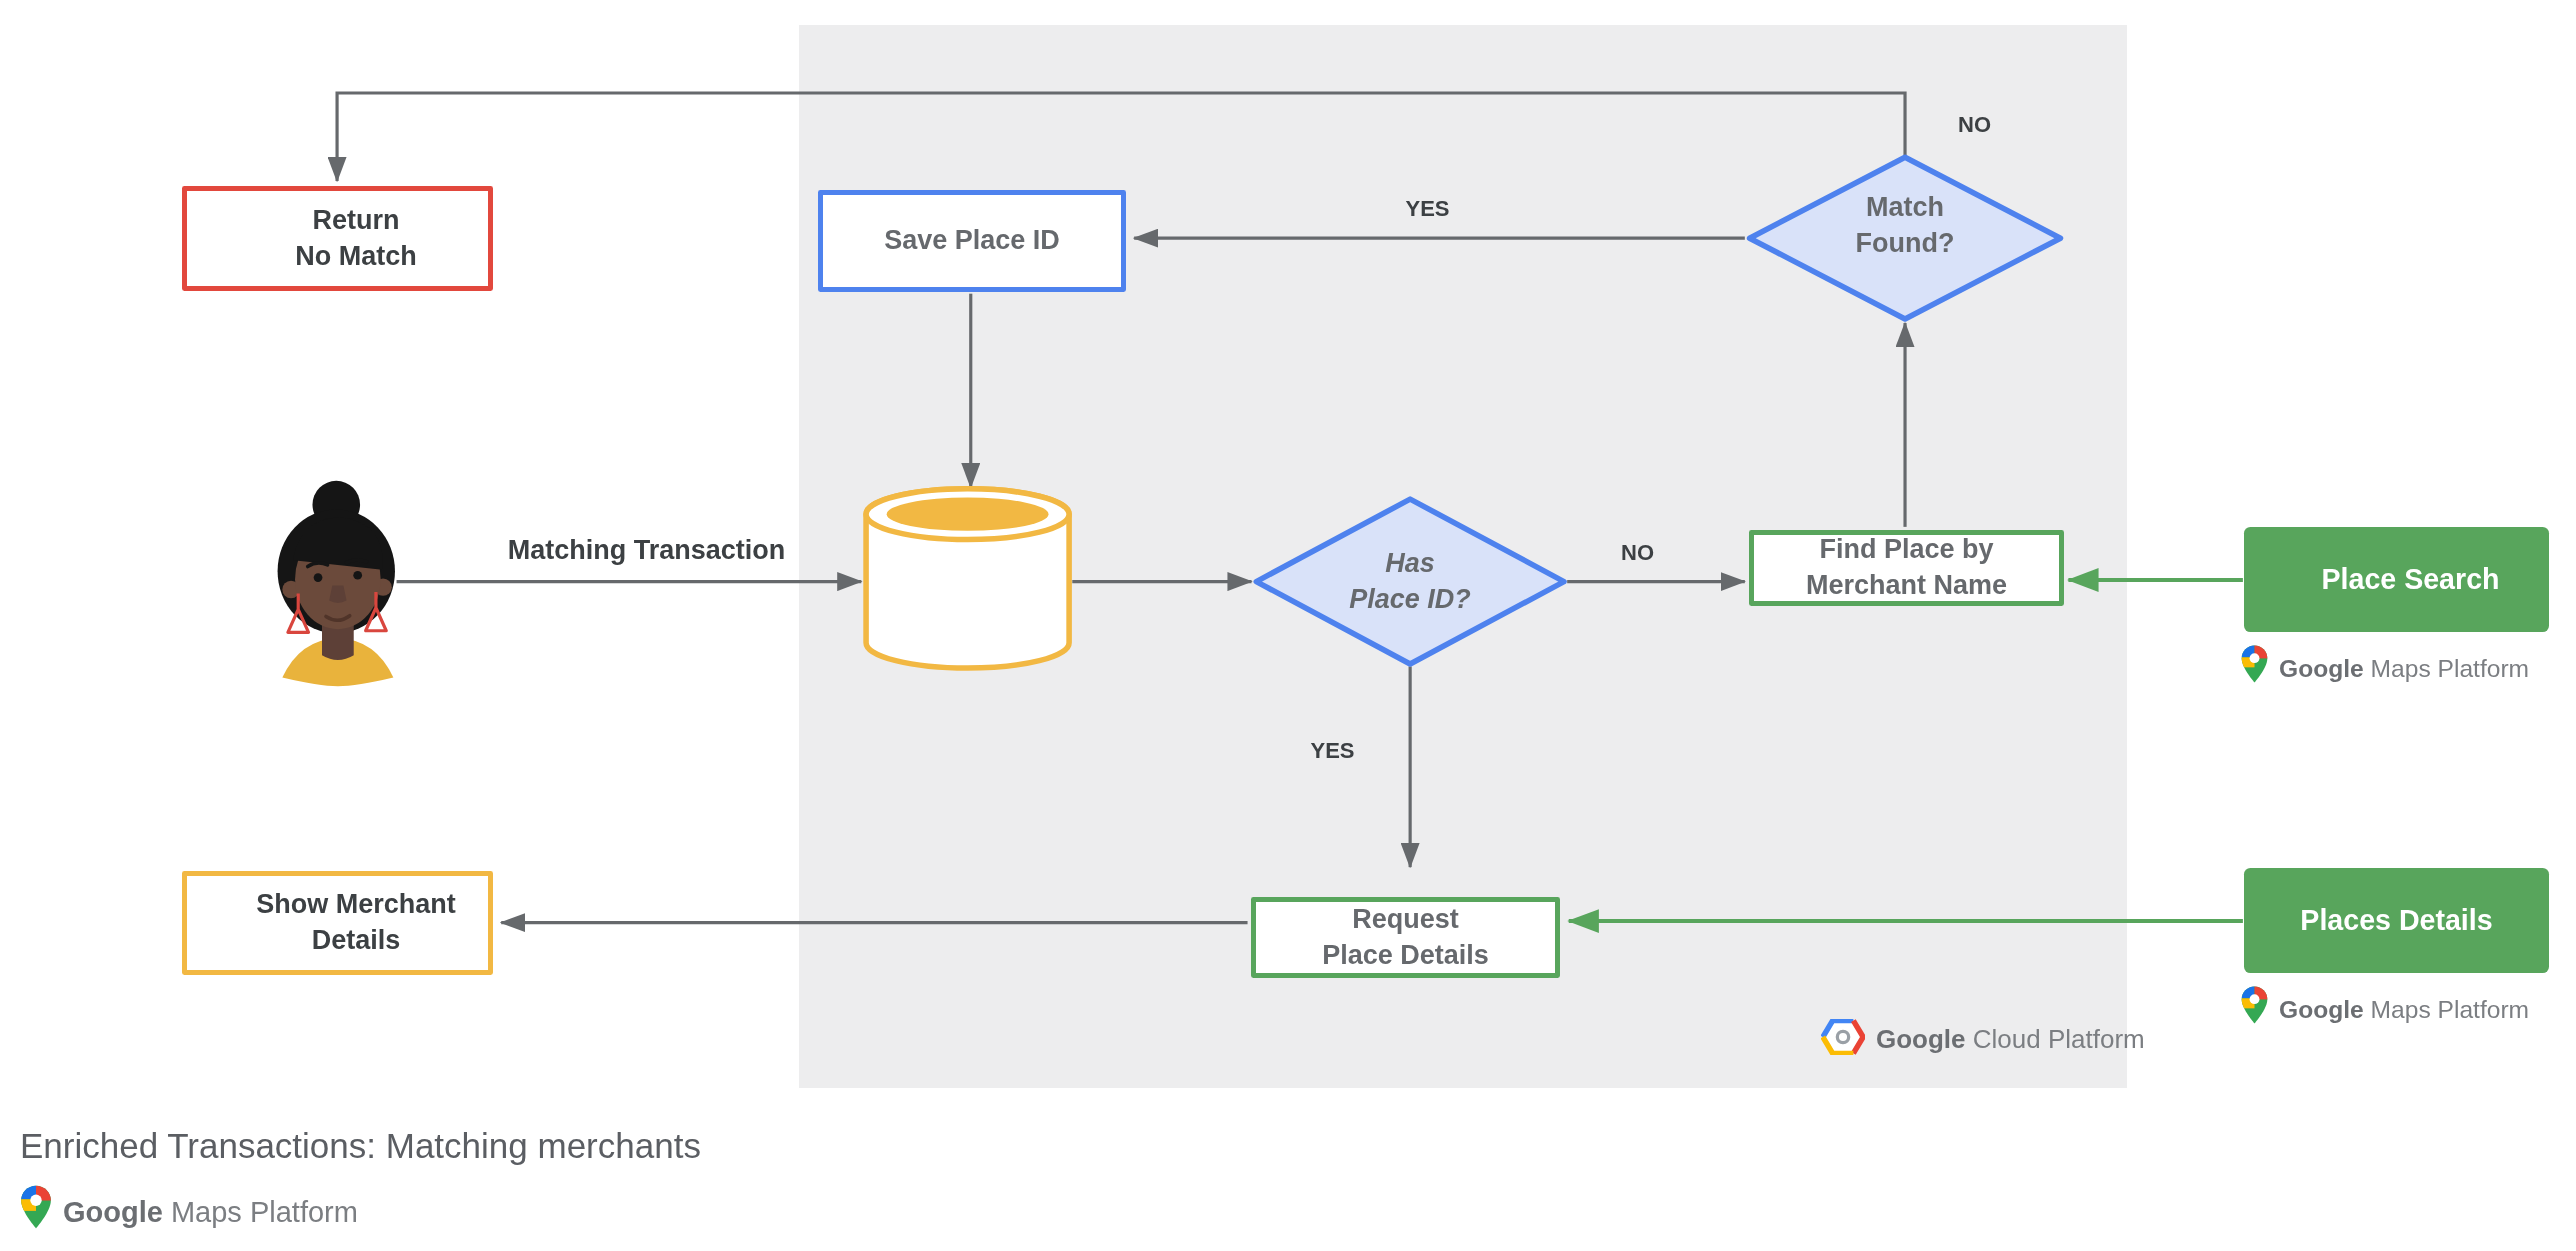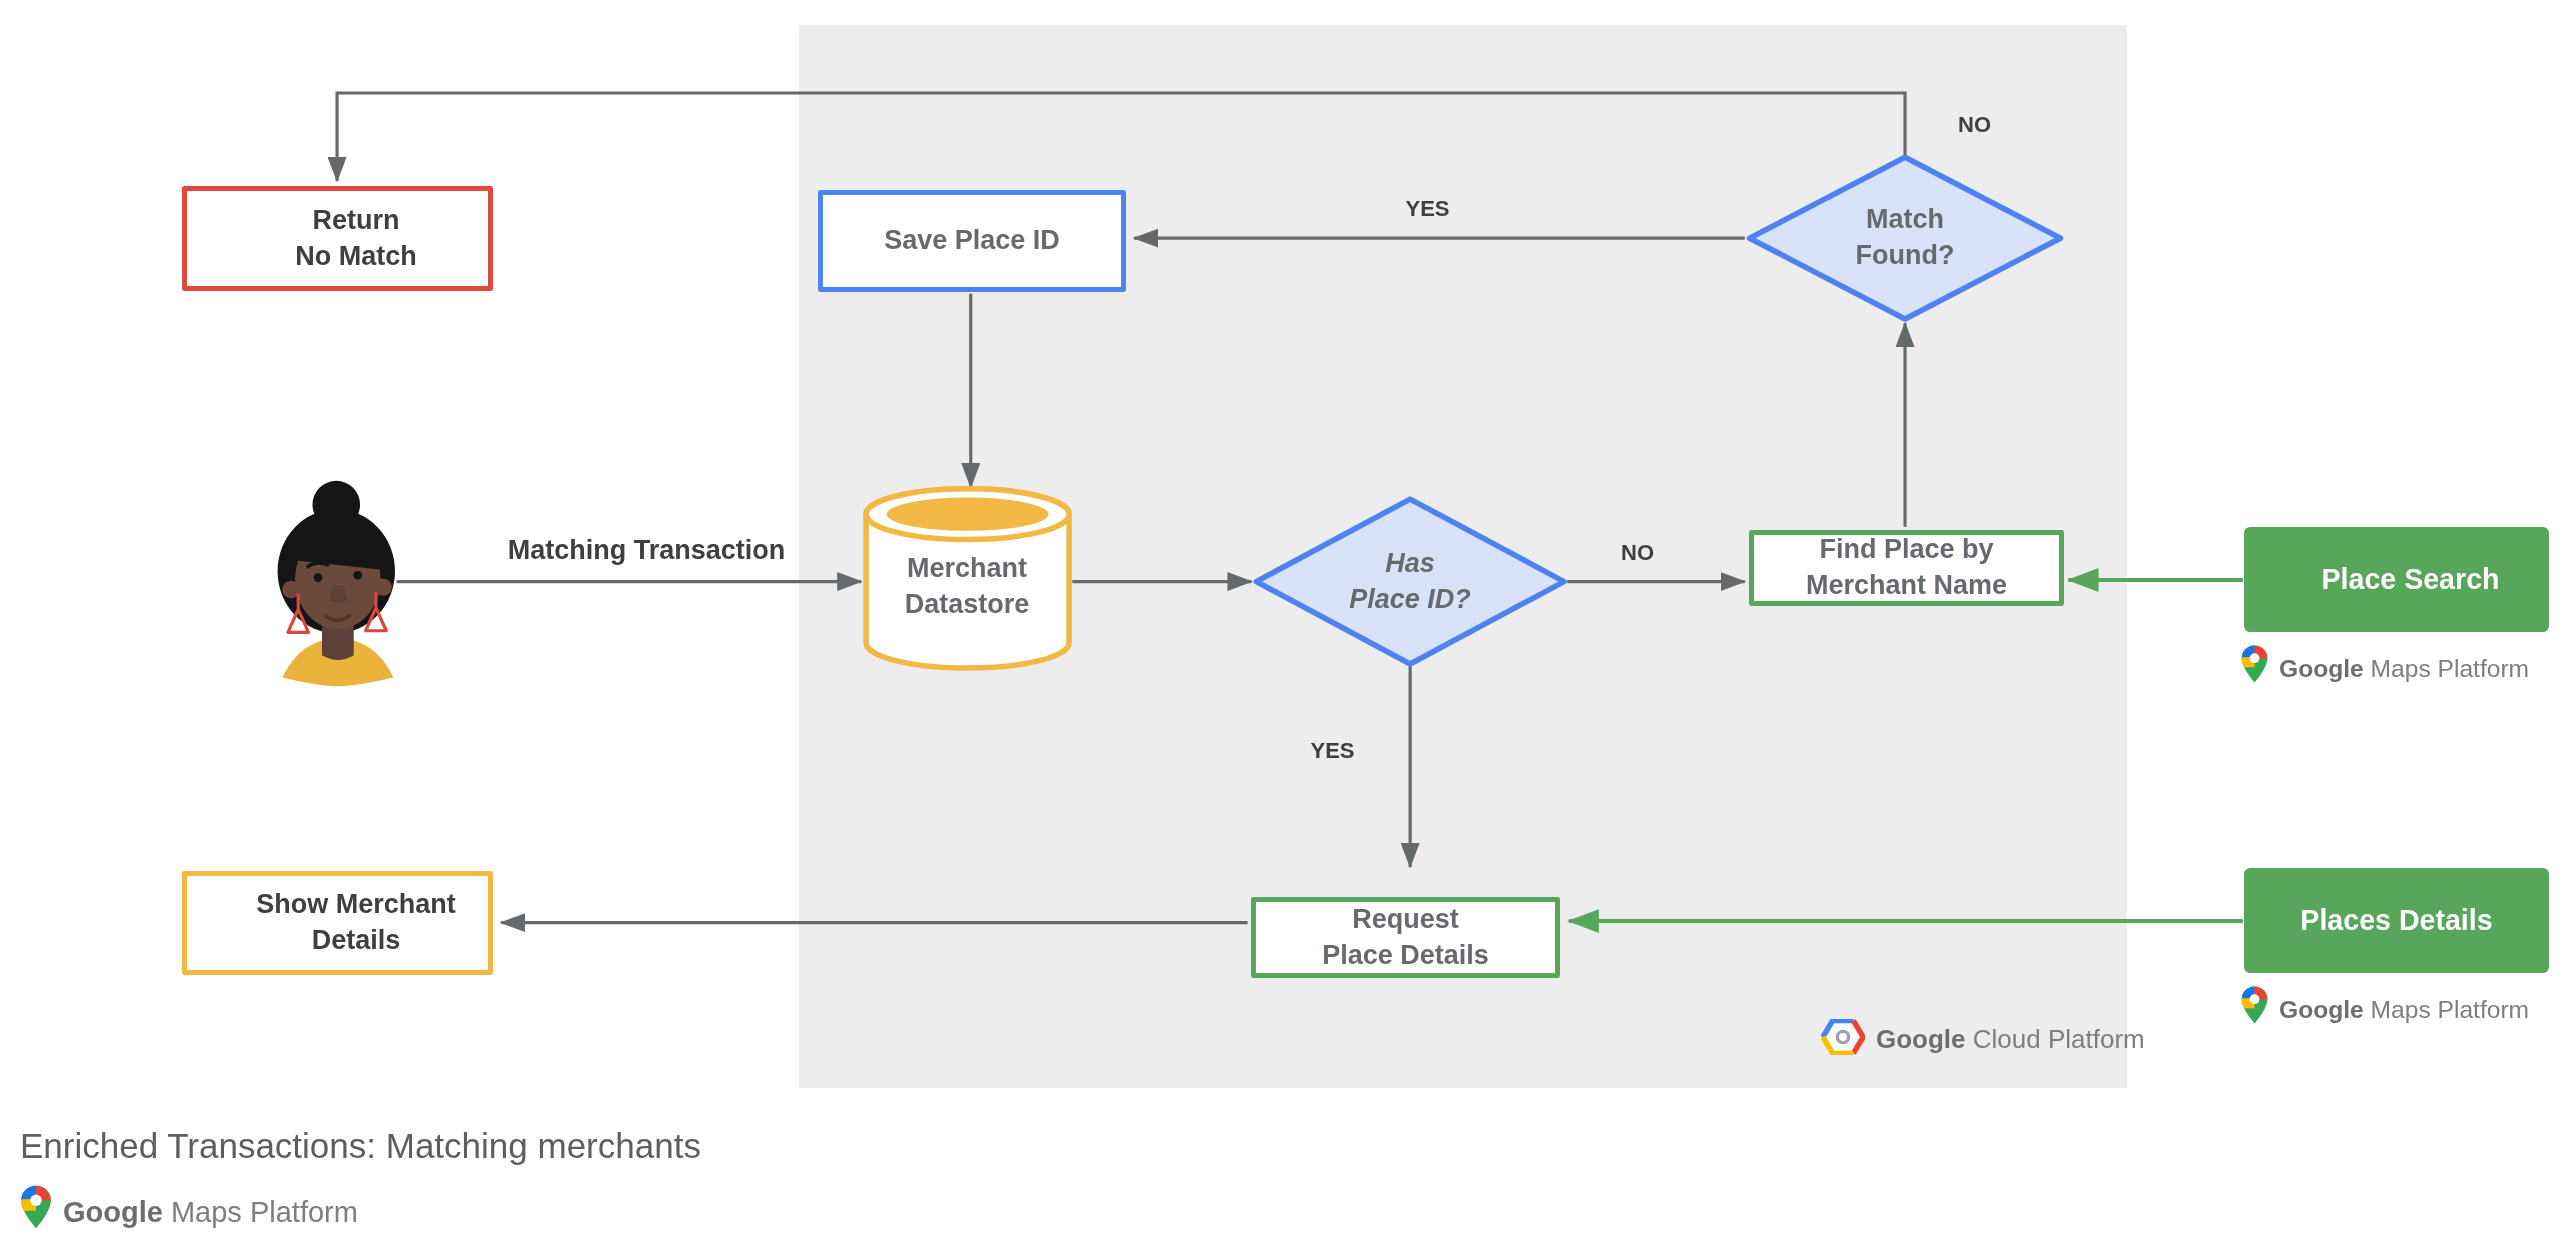--- a/index.html
+++ b/index.html
@@ -105,26 +105,24 @@
   <div class="node b-green" style="left:1251px;top:871px;width:309px;height:81px;margin-top:26px;">Request
 Place Details</div>
 
   <div class="node b-yellow t-dark" style="left:182px;top:871px;width:311px;height:104px;">Show Merchant
 Details</div>
 
   <div class="apibox" style="left:2244px;top:527px;width:305px;height:105px;padding-left:28px;">Place Search</div>
 
   <div class="apibox" style="left:2244px;top:868px;width:305px;height:105px;">Places Details</div>
 
-  <div class="dlabel" style="left:1810px;top:198px;width:190px;height:79px;">Match
+  <div class="dlabel" style="left:1810px;top:186px;width:190px;height:79px;">Match
 Found?</div>
   <div class="dlabel" style="left:1315px;top:542px;width:190px;height:79px;font-style:italic;">Has
 Place ID?</div>
-  <div class="dlabel" style="left:872px;top:543px;width:190px;height:87px;">Merchant
-Datastore</div>
 
   <div class="edge-lbl" style="left:1931px;top:110px;width:87px;height:30px;">NO</div>
   <div class="edge-lbl" style="left:1384px;top:194px;width:87px;height:30px;">YES</div>
   <div class="edge-lbl" style="left:1594px;top:538px;width:87px;height:30px;">NO</div>
   <div class="edge-lbl" style="left:1289px;top:736px;width:87px;height:30px;">YES</div>
   <div class="flow-lbl" style="left:476px;top:533px;width:341px;height:35px;">Matching Transaction</div>
 
   <div class="lockup gmp-small" style="left:2241px;top:642px;height:41px;">
     <svg width="27" height="38" viewBox="0 0 24 34">
       <defs>

